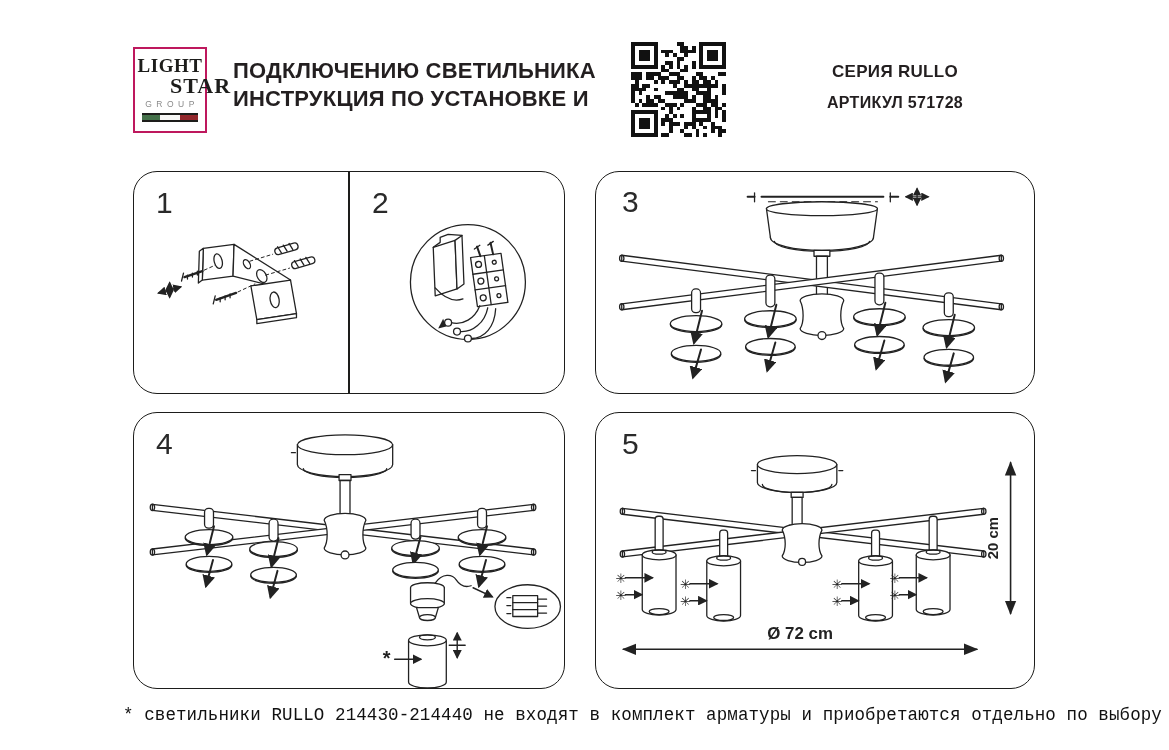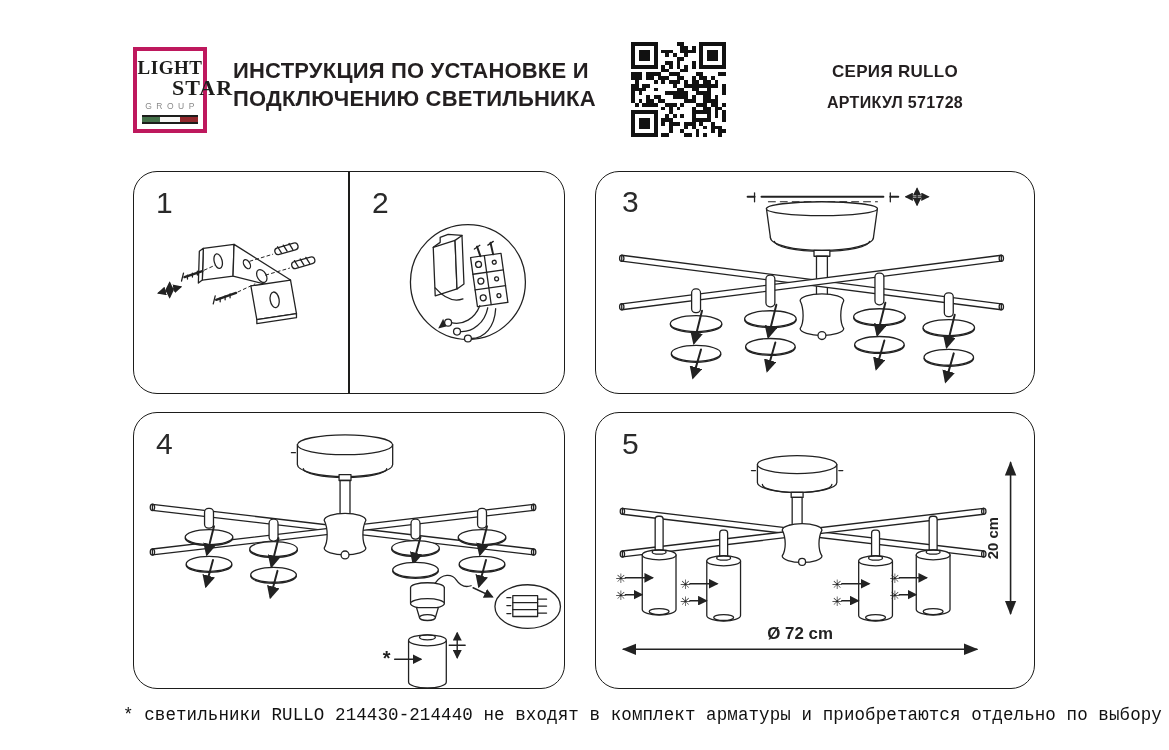--- a/index.html
+++ b/index.html
@@ -1,20 +1,20 @@
 <!DOCTYPE html>
 <html><head>
 <meta charset="utf-8">
 <style>
   html,body{margin:0;padding:0;background:#e8e8e8;}
   .page{position:relative;width:1169px;height:750px;background:#ffffff;overflow:hidden;
         font-family:"Liberation Sans",sans-serif;color:#231f20;margin:0 auto;}
 
   
-  .logo{position:absolute;left:133px;top:47px;width:74px;height:86px;border:4px solid #be185d;
+  .logo{position:absolute;left:133px;top:47px;width:74px;height:86px;border:2px solid #be185d;
         box-sizing:border-box;text-align:center;padding-top:7px;font-family:"Liberation Serif",serif;}
   .logo-light{font-size:19px;font-weight:bold;letter-spacing:.5px;line-height:19px;color:#1d1d1b;}
   .logo-star{font-size:22px;font-weight:bold;letter-spacing:1px;line-height:21px;color:#1d1d1b;padding-left:35px;}
   .logo-group{font-family:"Liberation Sans",sans-serif;font-size:8.5px;letter-spacing:4.5px;
         text-indent:4px;color:#8a8a8a;margin-top:3px;line-height:10px;}
   .logo-flag{width:56px;height:9px;margin:4px auto 0 auto;border-top:2px solid #1d1d1b;
         border-bottom:2px solid #1d1d1b;box-sizing:border-box;display:flex;}
   .flag-green{flex:1;background:#44714a;}
   .flag-white{flex:1.15;background:#f6f6f4;}
   .flag-red{flex:1;background:#93282d;}
@@ -53,22 +53,22 @@
     <div class="logo-star">STAR</div>
     <div class="logo-group">GROUP</div>
     <div class="logo-flag">
       <span class="flag-green"></span>
         <span class="flag-white"></span>
         <span class="flag-red"></span>
     </div>
   </div>
 
   <div class="title">
+    <div>ПОДКЛЮЧЕНИЮ СВЕТИЛЬНИКА</div>
     <div>ИНСТРУКЦИЯ ПО УСТАНОВКЕ И</div>
-    <div>ПОДКЛЮЧЕНИЮ СВЕТИЛЬНИКА</div>
   </div>
 
   <svg id="qr-svg" class="qr" viewBox="0 0 25 25" shape-rendering="crispEdges">
       <rect x="12" y="0" width="1" height="1" fill="#111"></rect>
       <rect x="13" y="0" width="1" height="1" fill="#111"></rect>
       <rect x="13" y="1" width="1" height="1" fill="#111"></rect>
       <rect x="14" y="1" width="1" height="1" fill="#111"></rect>
       <rect x="16" y="1" width="1" height="1" fill="#111"></rect>
       <rect x="8" y="2" width="1" height="1" fill="#111"></rect>
       <rect x="9" y="2" width="1" height="1" fill="#111"></rect>

